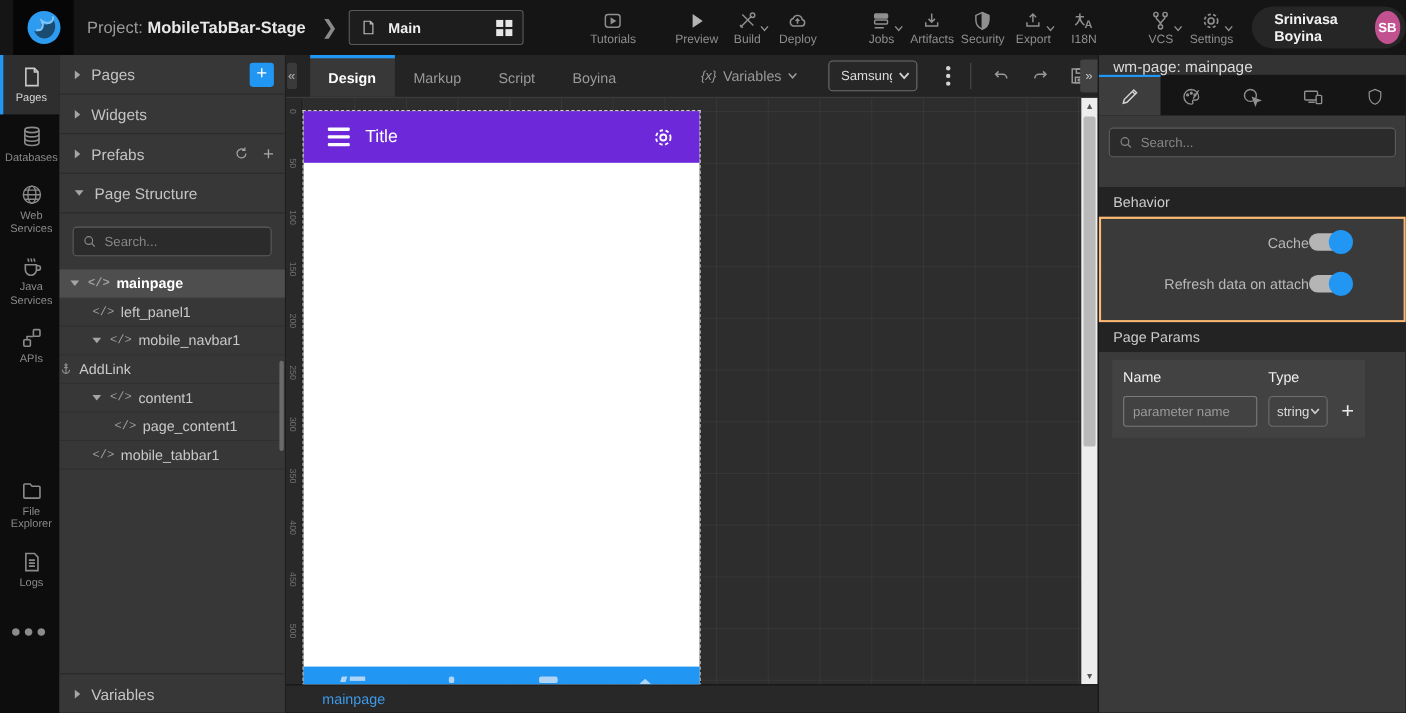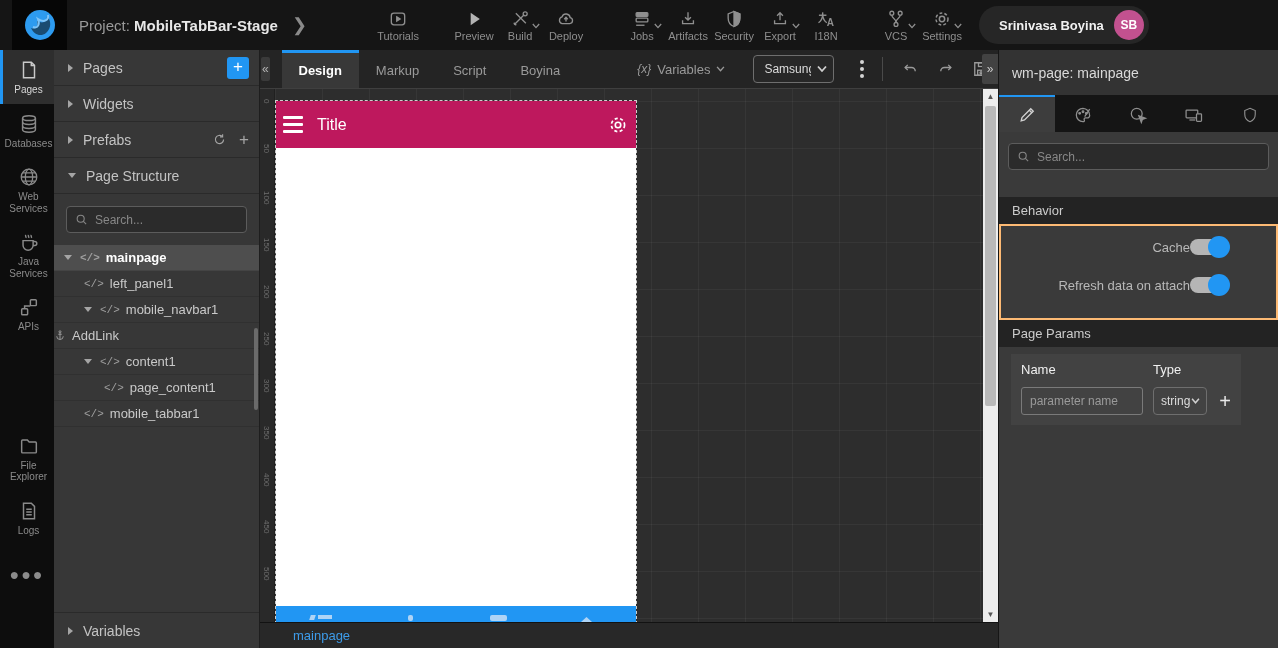--- a/index.html
+++ b/index.html
@@ -99,41 +99,41 @@
   
   .canvas { position:relative; height:534px; background:#2d2d2d; border-top:1px solid #3f3f3f; overflow:hidden;
     background-image:linear-gradient(rgba(255,255,255,0.045) 1px, transparent 1px),
       linear-gradient(90deg, rgba(255,255,255,0.045) 1px, transparent 1px);
     background-size:47px 47px; background-position:15px 12px; }
   .vruler { position:absolute; left:0; top:0; width:15px; height:100%; background:#292929;
     border-right:1px solid #202020; }
   .vruler span { position:absolute; left:2px; writing-mode:vertical-rl; font-size:8px; color:#6f6f6f; }
   .device { position:absolute; left:16px; top:12px; width:360px; height:522px; background:#fff;
     outline:1px dashed #cfcfcf; }
-  .m-header { height:47px; background:#be185d; display:flex; align-items:center; padding:0 7px; }
+  .m-header { height:47px; background:#6d28d9; display:flex; align-items:center; padding:0 22px; }
   .hamburger { display:flex; flex-direction:column; gap:4px; cursor:pointer; }
   .hamburger i { width:20px; height:3px; background:#fff; border-radius:1px; }
   .m-title { color:#fff; font-size:16px; margin-left:14px; flex:1; }
   .m-tabbar { position:absolute; left:0; bottom:0; width:100%; height:17px; background:#2196f3; overflow:hidden; }
   .m-tabbar .mico { position:absolute; top:9px; width:22px; height:16px; }
   .mico.i1 { left:34px; } .mico.i2 { left:124px; } .mico.i3 { left:212px; } .mico.i4 { left:300px; }
   .mico .bar { position:absolute; background:#aed4f6; }
   .canvas-scroll { position:absolute; right:0; top:0; width:15px; height:100%; background:#ededed; }
   .cs-arrow { position:absolute; left:0; width:15px; height:15px; display:flex; align-items:center;
     justify-content:center; font-size:8px; color:#555; cursor:pointer; }
   .cs-thumb { position:absolute; left:2px; top:17px; width:11px; height:300px; background:#b9b9b9;
     border-radius:2px; cursor:grab; }
 
   .bottombar { height:26px; background:#282828; border-top:1px solid #121212; display:flex; align-items:center; }
   .bottom-tab { color:#3d9be9; font-size:13px; margin-left:33px; cursor:pointer; }
 
   
   .inspector { position:absolute; left:998px; top:50px; width:280px; height:598px; background:#3a3a3a;
     border-left:1px solid #161616; }
-  .insp-title { height:45px; background:#333; display:flex; align-items:center; padding:0 13px;
+  .insp-title { height:18px; background:#333; display:flex; align-items:flex-end; padding:0 13px;
     color:#d9d9d9; font-size:14px; }
   .insp-tabs { display:flex; height:37px; background:#151515; }
   .insp-tab { flex:1; display:flex; align-items:center; justify-content:center; cursor:pointer;
     border-top:2px solid transparent; }
   .insp-tab.active { background:#3d3d3d; border-top-color:#2196f3; }
   .insp-search { padding:11px 9px 10px; }
   .sec-bar { height:27px; background:#232323; display:flex; align-items:center; padding:0 13px;
     color:#cccccc; font-size:13px; }
   .gap-sec { height:17px; }
   .red-box { border:2px solid #fdba74; padding:2px 0 14px;text-align:right; }
@@ -170,20 +170,39 @@
             <path d="M8 20 C13 22 15 18 14 13 C20 16 24 14 24 8 C28 12 29 20 23 25 C18 29 11 27 8 20 Z" fill="#0b0b0b" opacity="0.55"></path>
             <path d="M10 19 C15 21 17 16 15 11 C21 15 26 12 25 7" fill="none" stroke="#7fc4f8" stroke-width="2"></path>
           </svg>
       </span>
     </div>
     <div class="proj">
       <span>Project:</span>
       <b>MobileTabBar-Stage</b>
     </div>
     <span class="crumb-sep">❯</span>
+    <div class="page-select">
+      <span>
+        <svg width="16" height="18" viewBox="0 0 24 24" fill="none" stroke="#bdbdbd" stroke-width="1.6">
+            <path d="M6 3.5 h8.5 L18 7 V20.5 H6 Z"></path>
+            <path d="M14.5 3.5 V7 H18"></path>
+          </svg>
+      </span>
+      <span class="pname">Main</span>
+      <span>
+        <svg width="15" height="15" viewBox="0 0 15 15">
+            <g fill="#e6e6e6">
+              <rect x="0" y="0" width="6.5" height="6.5"></rect>
+              <rect x="8.5" y="0" width="6.5" height="6.5"></rect>
+              <rect x="0" y="8.5" width="6.5" height="6.5"></rect>
+              <rect x="8.5" y="8.5" width="6.5" height="6.5"></rect>
+            </g>
+          </svg>
+      </span>
+    </div>
 
     <div class="tb-actions">
       <div class="tb-btn">
         <span>
             <svg width="22" height="20" viewBox="0 0 24 24" fill="none" stroke="#8f8f8f" stroke-width="1.6">
               <rect x="4" y="5" width="16" height="14" rx="3"></rect>
               <path d="M10.5 9.5 L14.5 12 L10.5 14.5 Z" fill="#8f8f8f"></path>
             </svg>
           </span>
         <span class="lbl">Tutorials</span>

